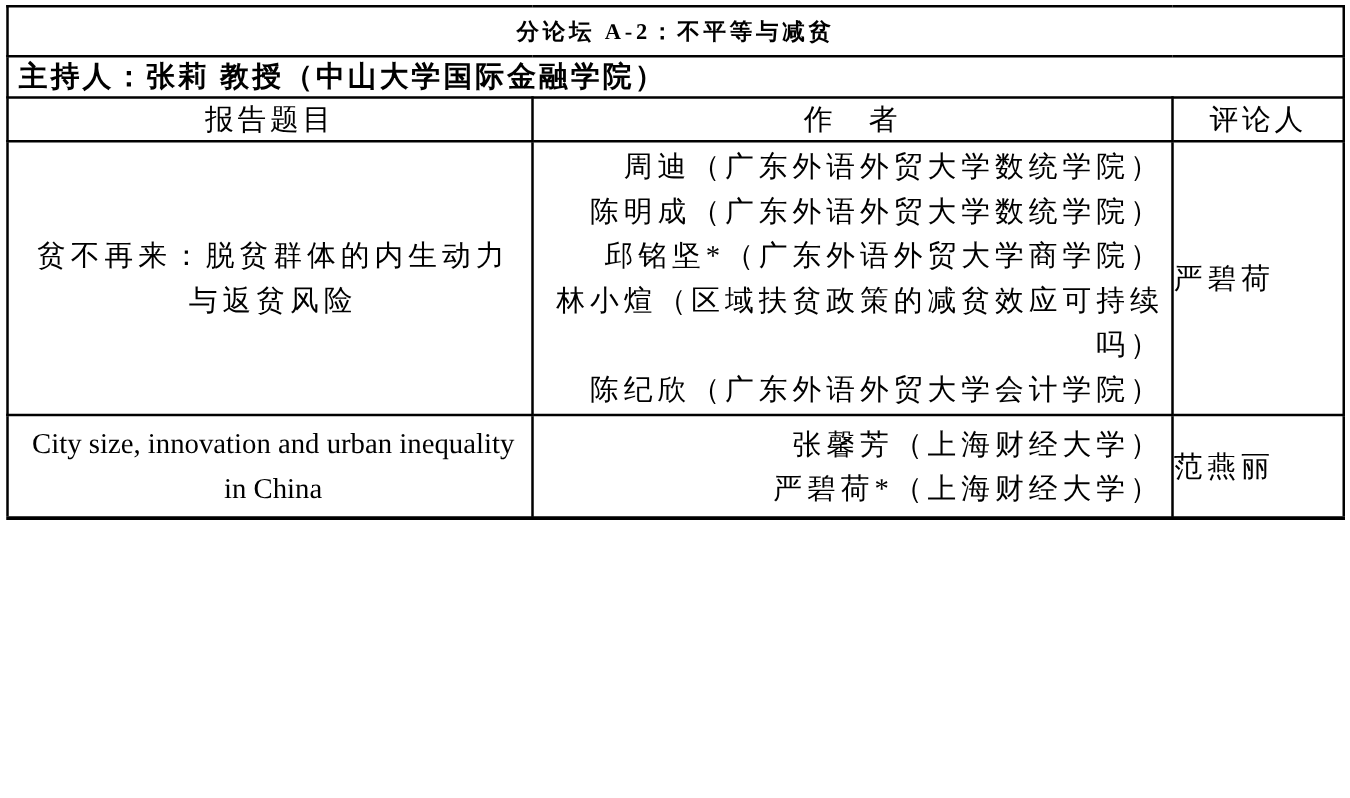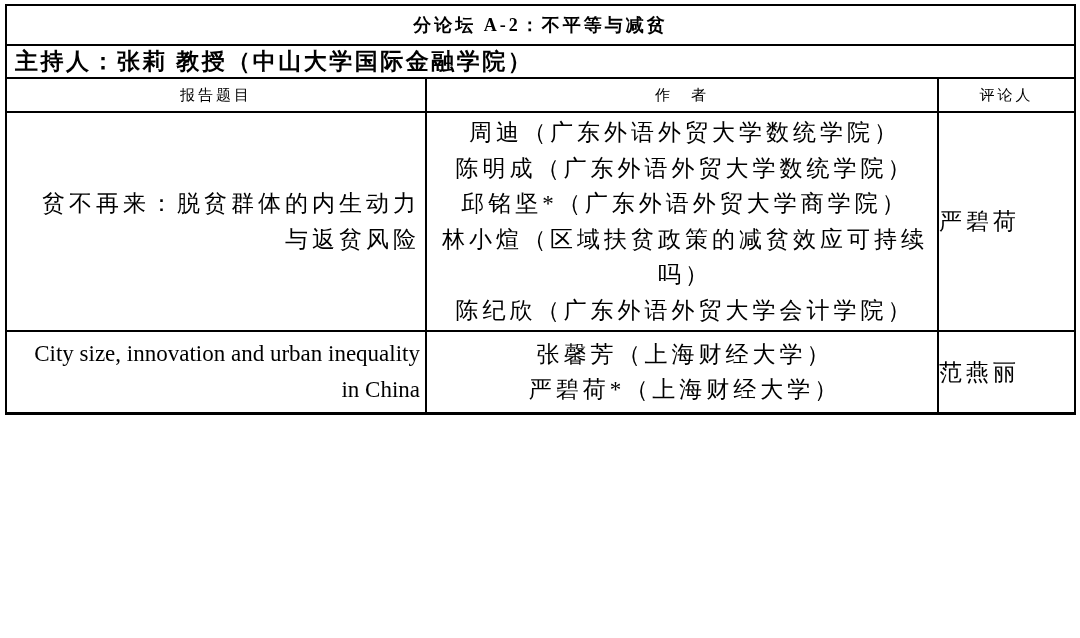--- a/index.html
+++ b/index.html
@@ -49,41 +49,41 @@
     height: 30px;
     text-align: left;
     font-weight: bold;
     font-size: 23px;
     letter-spacing: 2.5px;
     padding: 0 0 0 8px;
   }
   tr.row-headers td {
     height: 34px;
     text-align: center;
-    font-size: 15px;
+    font-size: 23px;
     letter-spacing: 3px;
   }
   
   td.title-cell {
     font-size: 23px;
     letter-spacing: 4px;
     line-height: 35.5px;
     padding: 4px 5px 4px 10px;
-    text-align: right;
+    text-align: center;
   }
   td.title-cell.latin {
     letter-spacing: 0;
     line-height: 36px;
   }
   td.authors-cell {
     font-size: 23px;
     letter-spacing: 4px;
     line-height: 35.5px;
     padding: 2px 6px 2px 12px;
-    text-align: center;
+    text-align: right;
   }
   td.discussant-cell {
     font-size: 23px;
     letter-spacing: 4px;
     padding: 0;
   }
   .author-line { display: block; }
 </style>
 </head>
 <body>

